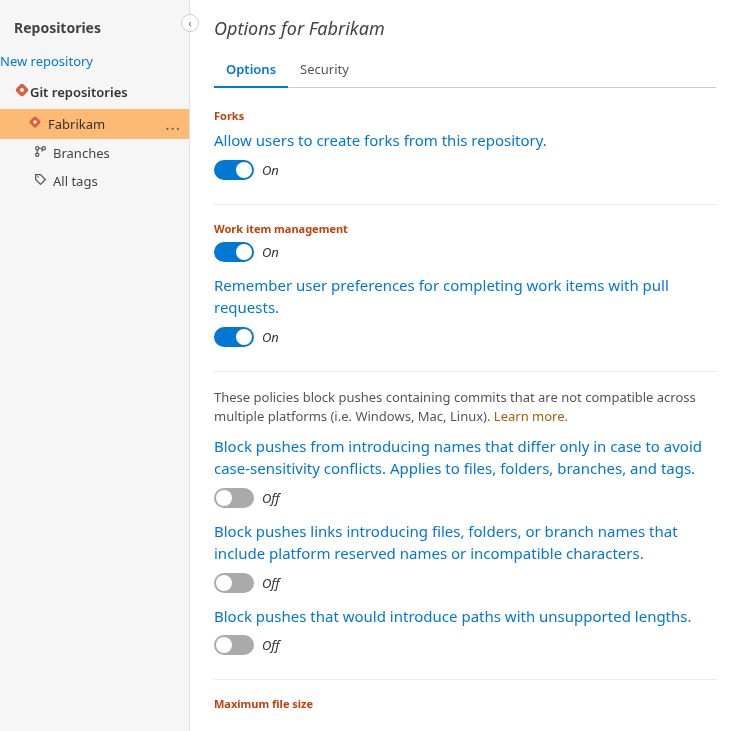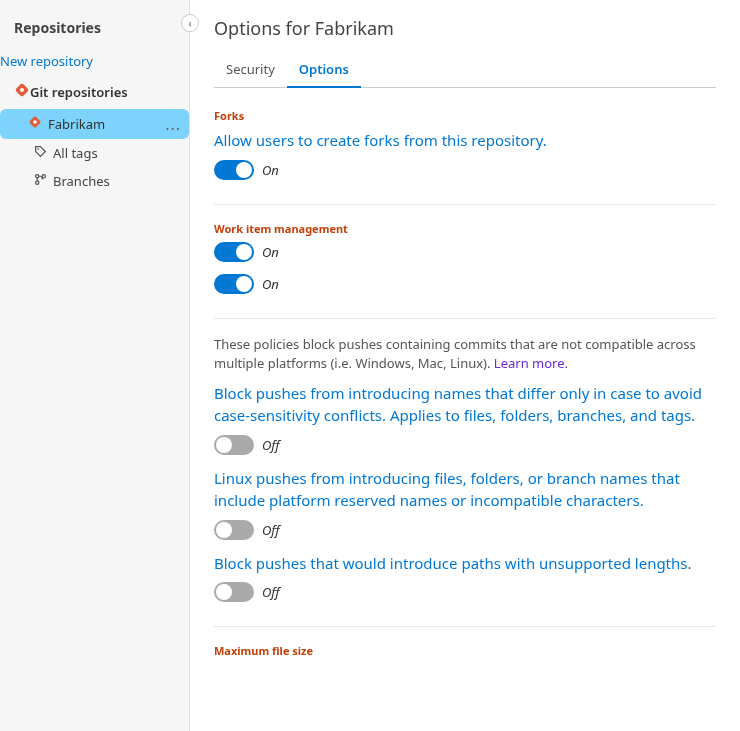--- a/index.html
+++ b/index.html
@@ -51,22 +51,21 @@
       display: flex;
       align-items: center;
       gap: 6px;
       padding: 6px 14px 6px 28px;
       font-size: 13px;
       color: #333;
       cursor: pointer;
       position: relative;
     }
     .sidebar-item.active {
-      background: #7dd3fc;
-      border-radius: 6px;
+      background: #fdba74;
     }
     .sidebar-item-actions {
       position: absolute;
       right: 8px;
       top: 50%;
       transform: translateY(-50%);
       color: #666;
       font-size: 16px;
       letter-spacing: 1px;
     }
@@ -103,20 +102,21 @@
       flex: 1;
       overflow-y: auto;
       padding: 16px 24px 24px 24px;
     }
 
     .page-title {
       font-size: 18px;
       color: #444;
       font-weight: 400;
       margin-bottom: 12px;
+      font-style: italic;
     }
 
     
     .tabs {
       display: flex;
       border-bottom: 1px solid #ccc;
       margin-bottom: 20px;
     }
     .tab {
       padding: 8px 12px;
@@ -148,21 +148,21 @@
       margin-bottom: 8px;
       line-height: 1.5;
     }
     .section-desc-gray {
       font-size: 13px;
       color: #555;
       margin-bottom: 8px;
       line-height: 1.5;
     }
     .section-desc-gray a {
-      color: #6d28d9;
+      color: #a16207;
       text-decoration: none;
     }
 
     
     .toggle-row {
       display: flex;
       align-items: center;
       gap: 8px;
       margin-bottom: 12px;
       font-style: italic;
@@ -225,51 +225,51 @@
 
   <div class="sidebar-item active">
     <span>
       <svg width="14" height="14" viewBox="0 0 16 16">
         <rect x="3" y="3" width="10" height="10" rx="2" fill="#e05c3a" transform="rotate(45 8 8)"></rect>
         <circle cx="8" cy="8" r="2" fill="white"></circle>
       </svg>
     </span>
     <span>Fabrikam</span>
     <span class="sidebar-item-actions">...</span>
-  </div>
-
-  <div class="sidebar-sub-item">
-    <span>
-      <svg width="13" height="13" viewBox="0 0 16 16" fill="none">
-        <path d="M2 2h6l6 6-6 6-6-6V2z" stroke="#555" stroke-width="1.5" fill="none"></path>
-        <circle cx="5" cy="5" r="1" fill="#555"></circle>
-      </svg>
-    </span>
-    <span>All tags</span>
   </div>
 
   <div class="sidebar-sub-item">
     <span>
       <svg width="13" height="13" viewBox="0 0 16 16" fill="none">
         <circle cx="4" cy="4" r="2" stroke="#555" stroke-width="1.5"></circle>
         <circle cx="12" cy="4" r="2" stroke="#555" stroke-width="1.5"></circle>
         <circle cx="4" cy="12" r="2" stroke="#555" stroke-width="1.5"></circle>
         <path d="M4 6v4M6 4h2a2 2 0 012 2v2" stroke="#555" stroke-width="1.5"></path>
       </svg>
     </span>
     <span>Branches</span>
   </div>
+
+  <div class="sidebar-sub-item">
+    <span>
+      <svg width="13" height="13" viewBox="0 0 16 16" fill="none">
+        <path d="M2 2h6l6 6-6 6-6-6V2z" stroke="#555" stroke-width="1.5" fill="none"></path>
+        <circle cx="5" cy="5" r="1" fill="#555"></circle>
+      </svg>
+    </span>
+    <span>All tags</span>
+  </div>
 </div>
 
 <div class="main">
   <h1 class="page-title">Options for Fabrikam</h1>
 
   <div class="tabs">
+    <div class="tab active">Options</div>
     <div class="tab">Security</div>
-    <div class="tab active">Options</div>
   </div>
 
   <div class="section">
     <div class="section-title">Forks</div>
     <div class="section-desc">Allow users to create forks from this repository.</div>
     <div class="toggle-row">
       <div class="toggle on">
         <div class="knob"></div>
       </div>
       <span class="toggle-label">On</span>
@@ -281,20 +281,21 @@
   <div class="section">
     <div class="section-title">Work item management</div>
 
     <div class="toggle-row">
       <div class="toggle on">
         <div class="knob"></div>
       </div>
       <span class="toggle-label">On</span>
     </div>
 
+    <div class="section-desc">Remember user preferences for completing work items with pull requests.</div>
     <div class="toggle-row">
       <div class="toggle on">
         <div class="knob"></div>
       </div>
       <span class="toggle-label">On</span>
     </div>
   </div>
 
   <hr class="divider">
 
@@ -305,21 +306,21 @@
     </div>
 
     <div class="section-desc">Block pushes from introducing names that differ only in case to avoid case-sensitivity conflicts. Applies to files, folders, branches, and tags.</div>
     <div class="toggle-row">
       <div class="toggle off">
         <div class="knob"></div>
       </div>
       <span class="toggle-label">Off</span>
     </div>
 
-    <div class="section-desc">Linux pushes from introducing files, folders, or branch names that include platform reserved names or incompatible characters.</div>
+    <div class="section-desc">Block pushes links introducing files, folders, or branch names that include platform reserved names or incompatible characters.</div>
     <div class="toggle-row">
       <div class="toggle off">
         <div class="knob"></div>
       </div>
       <span class="toggle-label">Off</span>
     </div>
 
     <div class="section-desc">Block pushes that would introduce paths with unsupported lengths.</div>
     <div class="toggle-row">
       <div class="toggle off">

